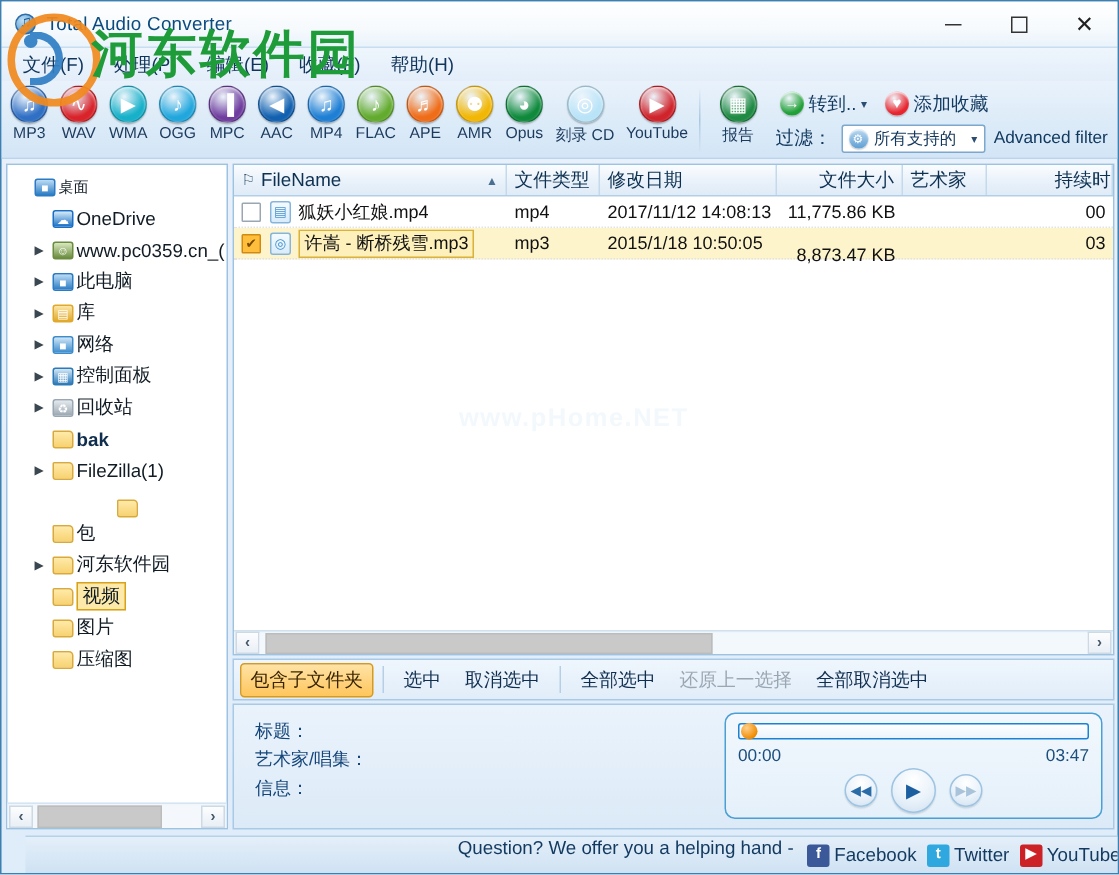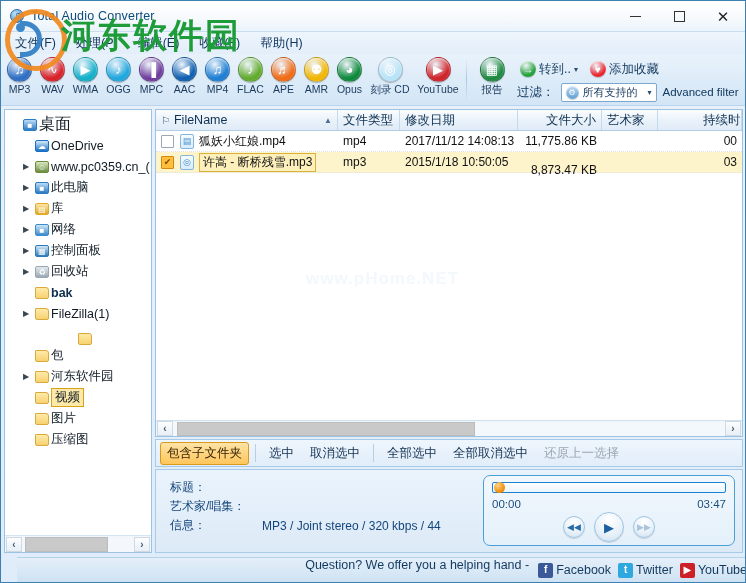--- a/index.html
+++ b/index.html
@@ -136,21 +136,21 @@
   }
   .tw {
     width: 14px; flex: none; display:flex; align-items:center; justify-content:center;
     font-size: 8px; color: #3a4750;
   }
   .tw.blank { color: transparent; }
   .t-ico { width: 18px; flex: none; display:flex; align-items:center; justify-content:center; }
   .t-lbl { font-size: 12.5px; color: #101b24; overflow: hidden; text-overflow: clip; }
   .t-lbl.bold { font-weight: bold; color: #0f2d4d; }
   .t-lbl.sel { background: #fde9a9; border: 1px solid #d8a11a; padding: 0 3px; }
-  .t-lbl.big { font-size: 16px; }
+  .t-lbl.big { font-size: 10px; }
 
   .sb-hscroll {
     height: 17px; border-top: 1px solid #d4e4f2;
     background: #f0f6fc; display: flex; align-items: center;
     padding: 0 1px;
   }
   .sb-arrow {
     width: 16px; height: 15px; display:flex; align-items:center; justify-content:center;
     color: #44586b; font-size: 10px; font-weight: bold;
     background: linear-gradient(180deg,#fdfdfe,#e8eff6);
@@ -657,37 +657,36 @@
         </div>
       </div>
 
       <div class="sel-bar" id="sel-bar">
           <div class="sel-btn active">包含子文件夹</div>
           <div class="sel-sep"></div>
           <div class="sel-btn">选中</div>
           <div class="sel-btn">取消选中</div>
           <div class="sel-sep"></div>
           <div class="sel-btn">全部选中</div>
+          <div class="sel-btn dim">还原上一选择</div>
           <div class="sel-btn">全部取消选中</div>
-          <div class="sel-btn dim">还原上一选择</div>
         </div>
 
       <div class="player">
         <div class="meta" id="meta">
             <div class="meta-row">
               <span class="meta-k">标题：</span>
               <span class="meta-v"></span>
             </div>
             <div class="meta-row">
               <span class="meta-k">艺术家/唱集：</span>
               <span class="meta-v"></span>
             </div>
             <div class="meta-row">
               <span class="meta-k">信息：</span>
-              <span class="meta-v">MP3 / Joint stereo / 320 kbps / 44</span>
             </div>
           </div>
         <div class="player-ctrl">
           <div class="seek">
             <div class="seek-thumb"></div>
           </div>
           <div class="times">
             <span>00:00</span>
             <span>03:47</span>
           </div>

